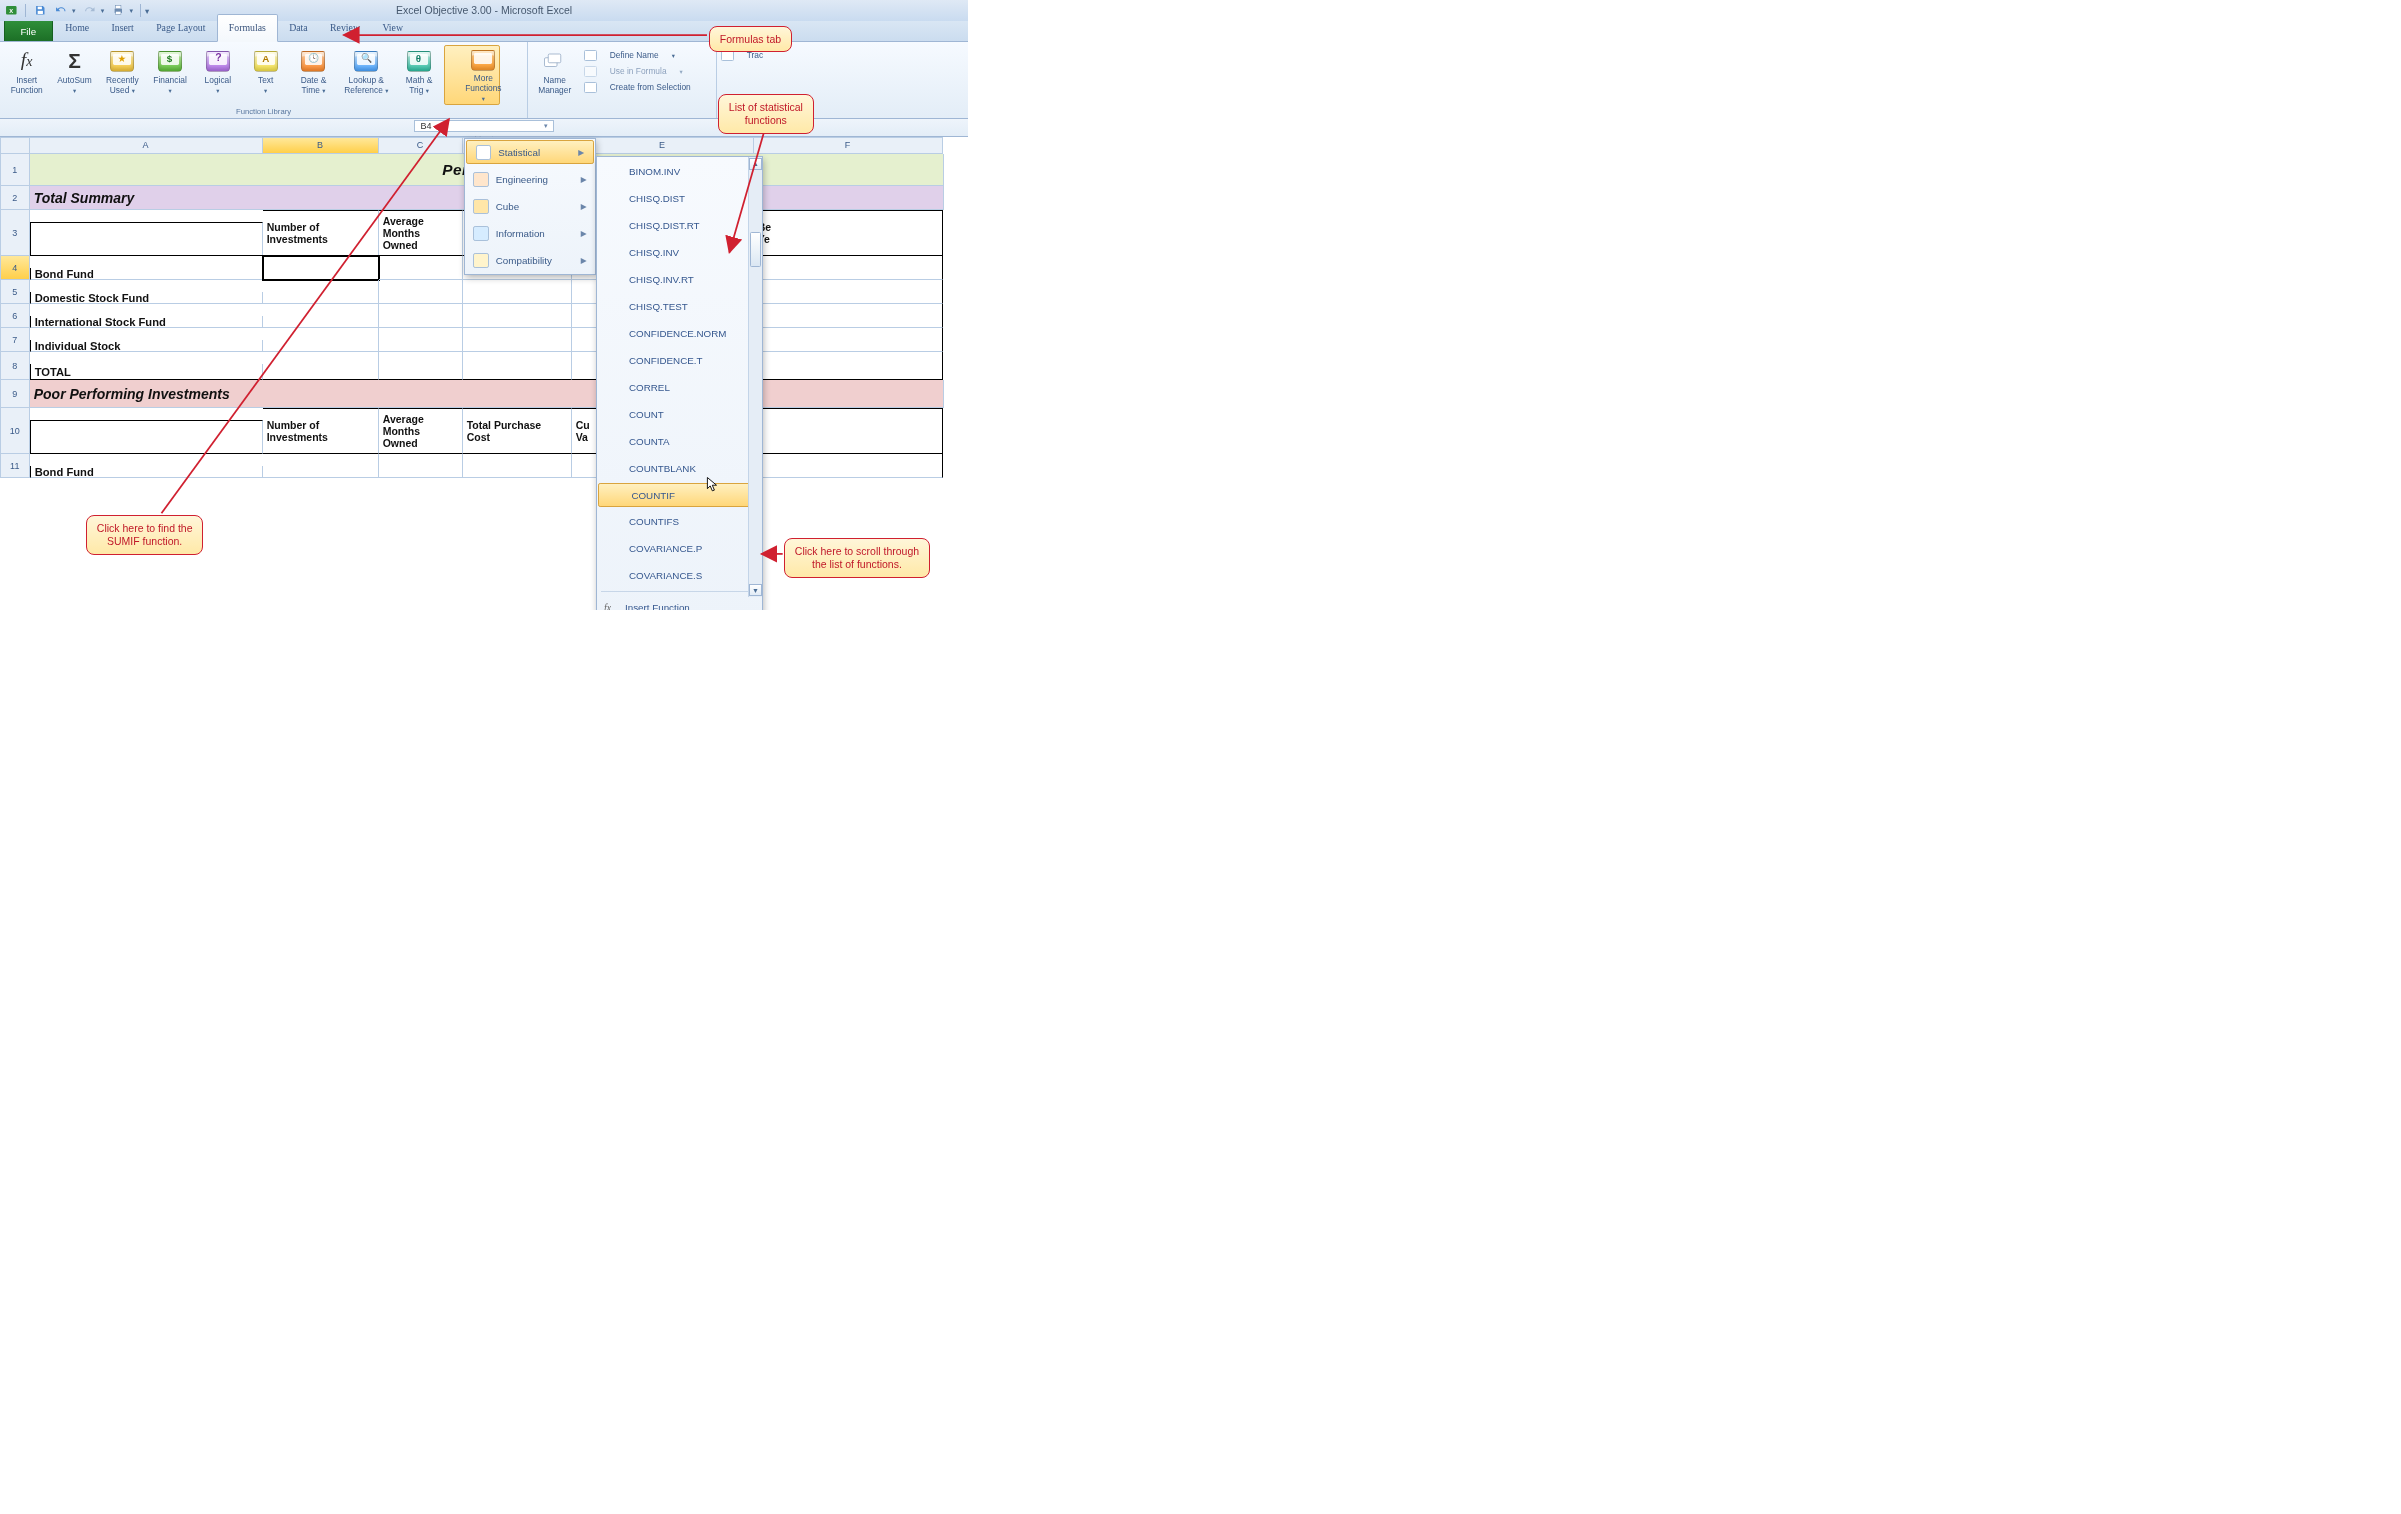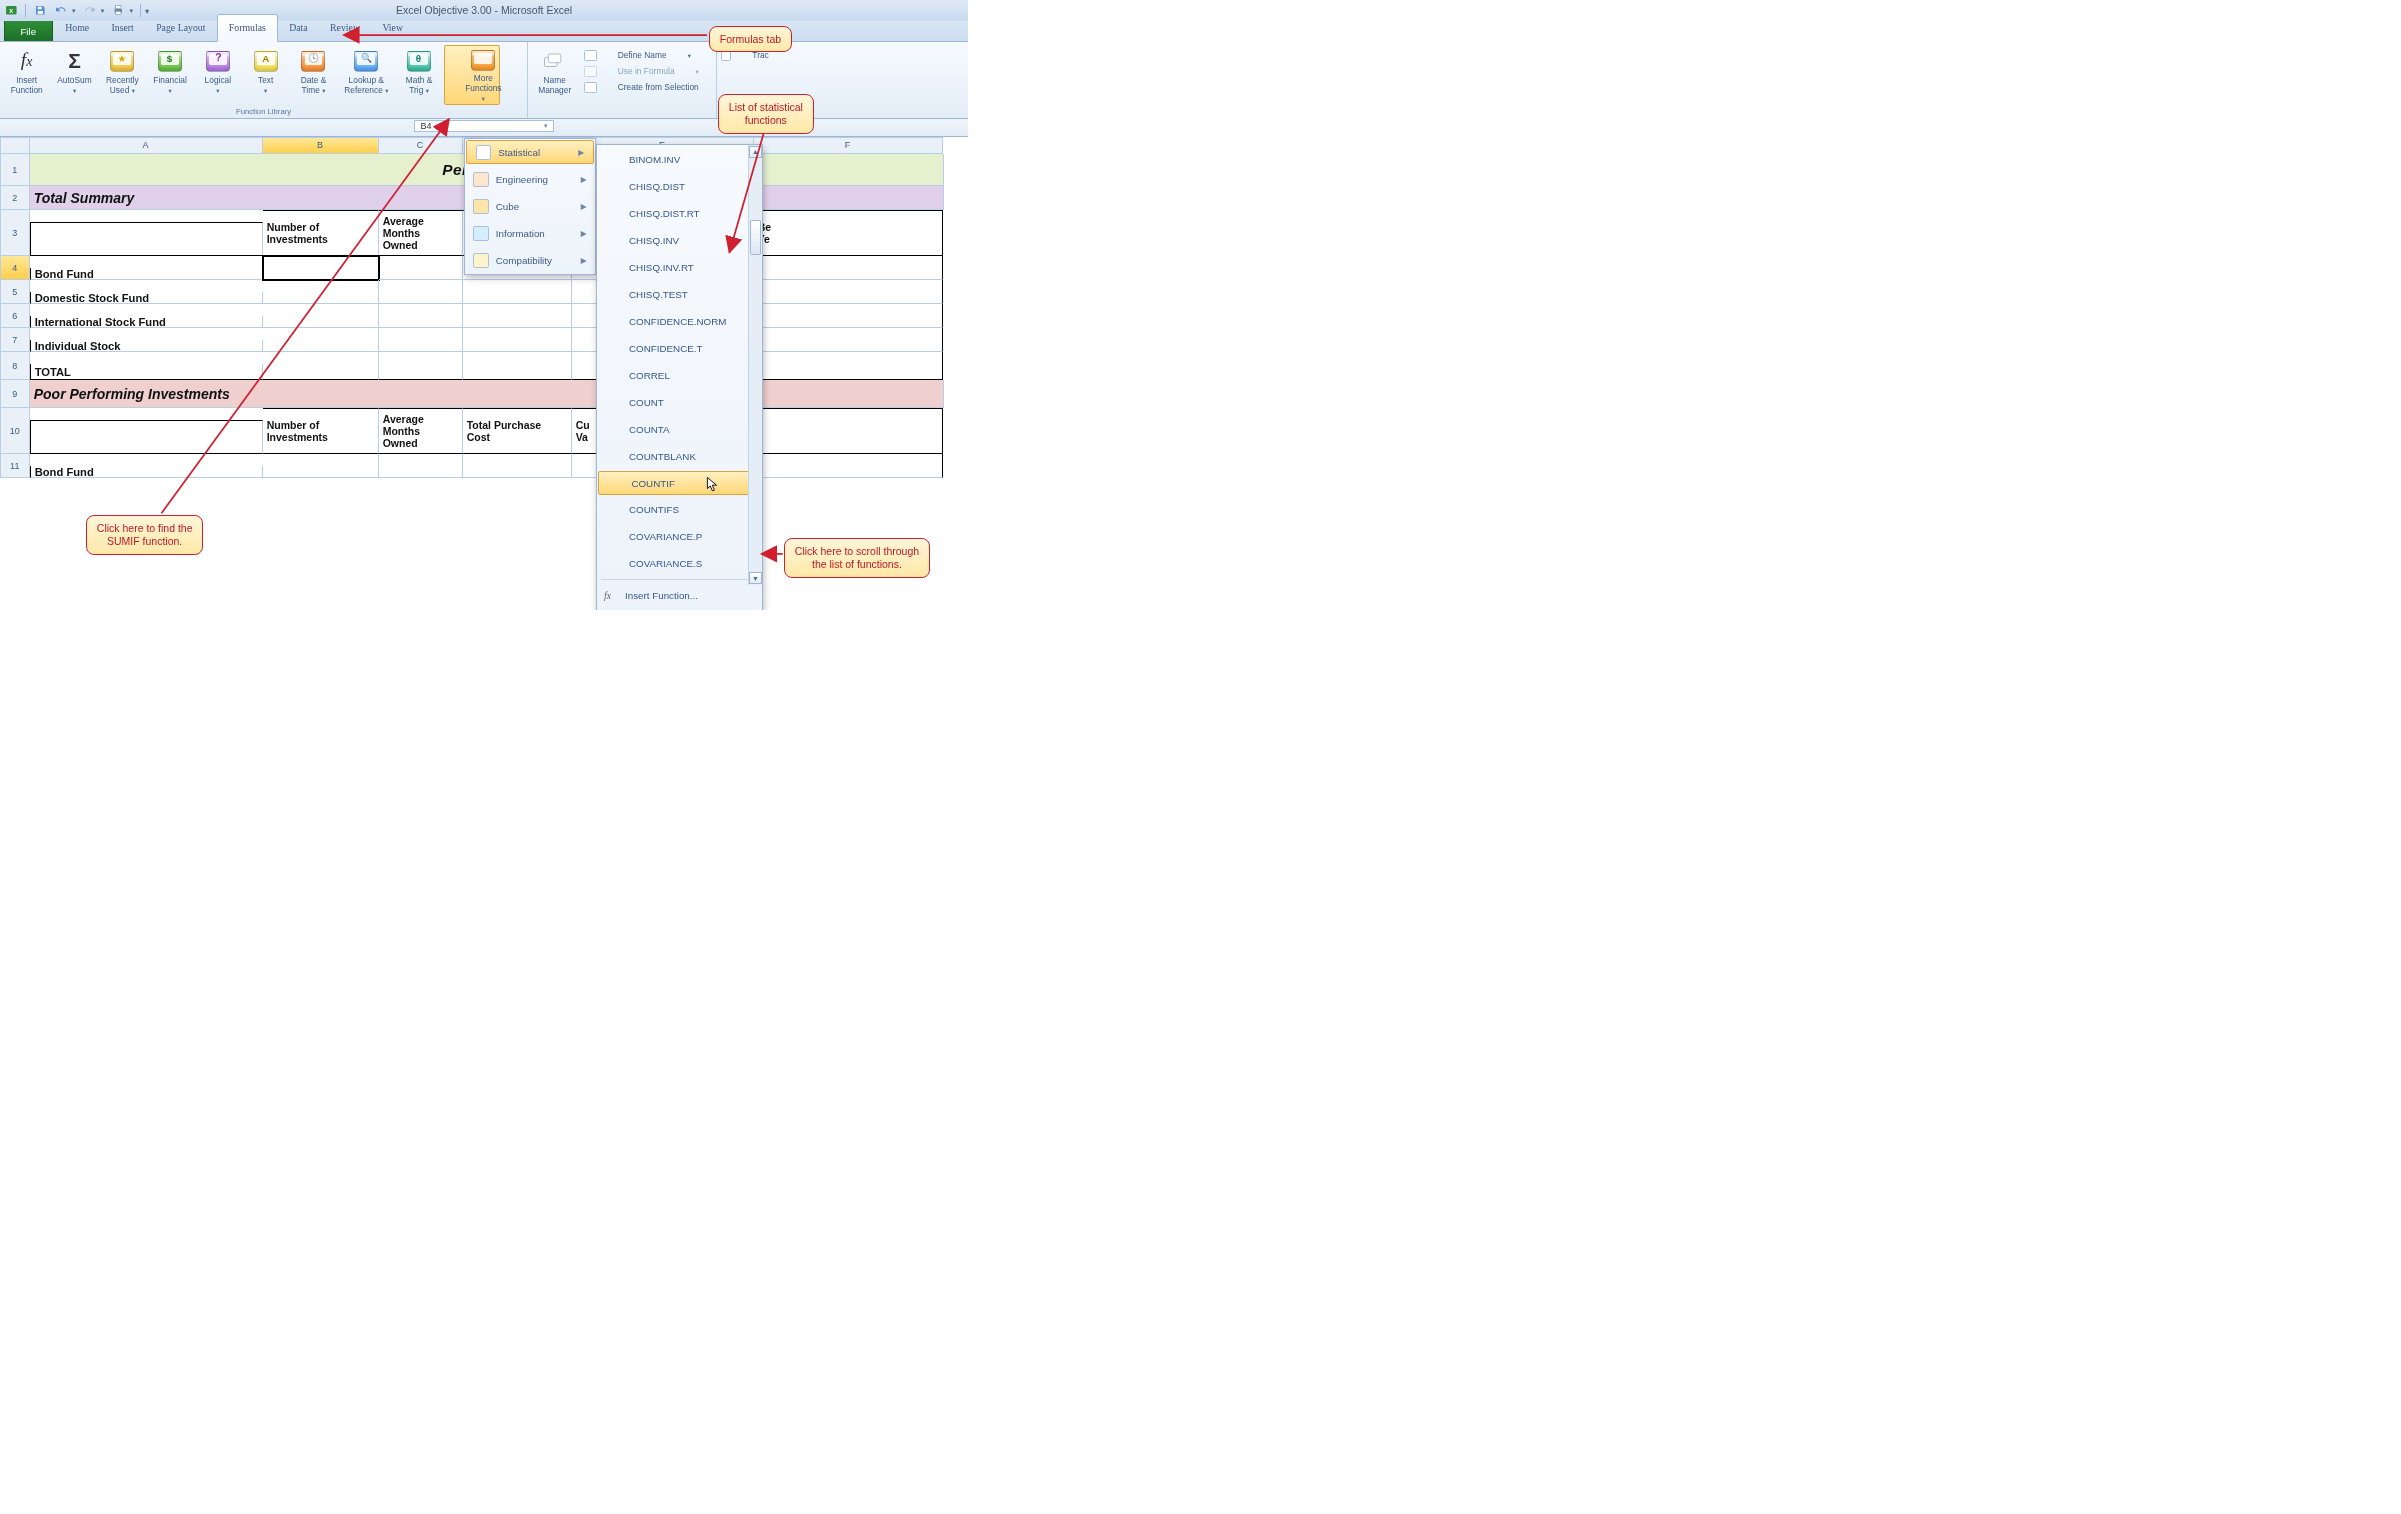--- a/index.html
+++ b/index.html
@@ -116,21 +116,21 @@
   .bk-green { background: linear-gradient(#c8f0b2,#5fbf3a); }
   .bk-purple{ background: linear-gradient(#e9d2ff,#b070e6); }
   .bk-ylw2  { background: linear-gradient(#fff9cc,#f5e24a); }
   .bk-orange{ background: linear-gradient(#ffd2a8,#ff8a2b); }
   .bk-blue  { background: linear-gradient(#cfe8ff,#4aa4ff); }
   .bk-teal  { background: linear-gradient(#c8f0e6,#2fbfa3); }
   .bk-or2   { background: linear-gradient(#ffd08a,#ff9a2b); }
 
   
   .small-stack { display:flex; flex-direction:column; gap:0.7px; padding:2.8px 1.4px; font-size:8.4px; color:#3a5a88; }
-  .small-stack .row { display:flex; align-items:center; gap:21px; height:15.4px; padding:0 2.8px; }
+  .small-stack .row { display:flex; align-items:center; gap:13px; height:15.4px; padding:0 2.8px; }
   .small-ico { width:12.6px; height:11.2px; background:#fff; border:0.7px solid #a9c0da; border-radius:1.4px; }
 
   
   .fx-row {
     height:18px;
     background: linear-gradient(#eef4fb,#e3edf7);
     border-bottom:0.7px solid #9fb6d4;
     display:flex;
     align-items:center;
     flex-direction:column;
@@ -184,21 +184,21 @@
     position:absolute; background: linear-gradient(#f7fafe,#edf3fa);
     border:0.7px solid #9fb6d4; box-shadow: 1.4px 2.8px 7px rgba(0,0,0,.3);
     font-size:9.8px;
   }
   .submenu.m1 { left:464px; top:138px; width:132px; }
   .submenu.m1 .mi { height:27px; display:flex; align-items:center; gap:7px; padding:0 8.4px; color:#3a5a88;}
   .submenu.m1 .mi.sel { background: linear-gradient(#fff0c0,#ffd779); border:0.7px solid #d9a43e; margin:1.4px; border-radius:2.1px; height:24px;}
   .submenu.m1 .mi .mico { width:15.4px; height:15.4px; border:0.7px solid #a9c0da; border-radius:2.1px; background:#fff;}
   .submenu.m1 .mi .arrow { margin-left:auto; color:#6b86aa; font-size:7.7px;}
 
-  .submenu.m2 { left:596px; top:144px; width:167px; padding:1.4px 0; }
+  .submenu.m2 { left:596px; top:156px; width:167px; padding:1.4px 0; }
   .submenu.m2 .fi { height:27px; display:flex; align-items:center; padding:0 9.8px 0 32px; color:#35578e; }
   .submenu.m2 .fi.sel { background: linear-gradient(#fff0c0,#ffd779); border:0.7px solid #d9a43e; margin:0.7px 1.4px; border-radius:2.1px; height:24px;
                          position:relative;}
   .submenu.m2 .sep { height:0.7px; margin:2.1px 4.2px; background:#c7d6e8;}
   .submenu.m2 .fi.last { padding-left:7px; gap:5.6px; color:#35578e;}
   .submenu.m2 .fi.last .fx { font-style:italic; font-family:"Times New Roman",serif; color:#666; width:15.4px;}
 
   .m2-scroll { position:absolute; right:0; top:0; bottom:25px; width:14px;
                background:#e5edf6; border-left:0.7px solid #c3d4e8;
                display:flex; flex-direction:column; align-items:center;}

